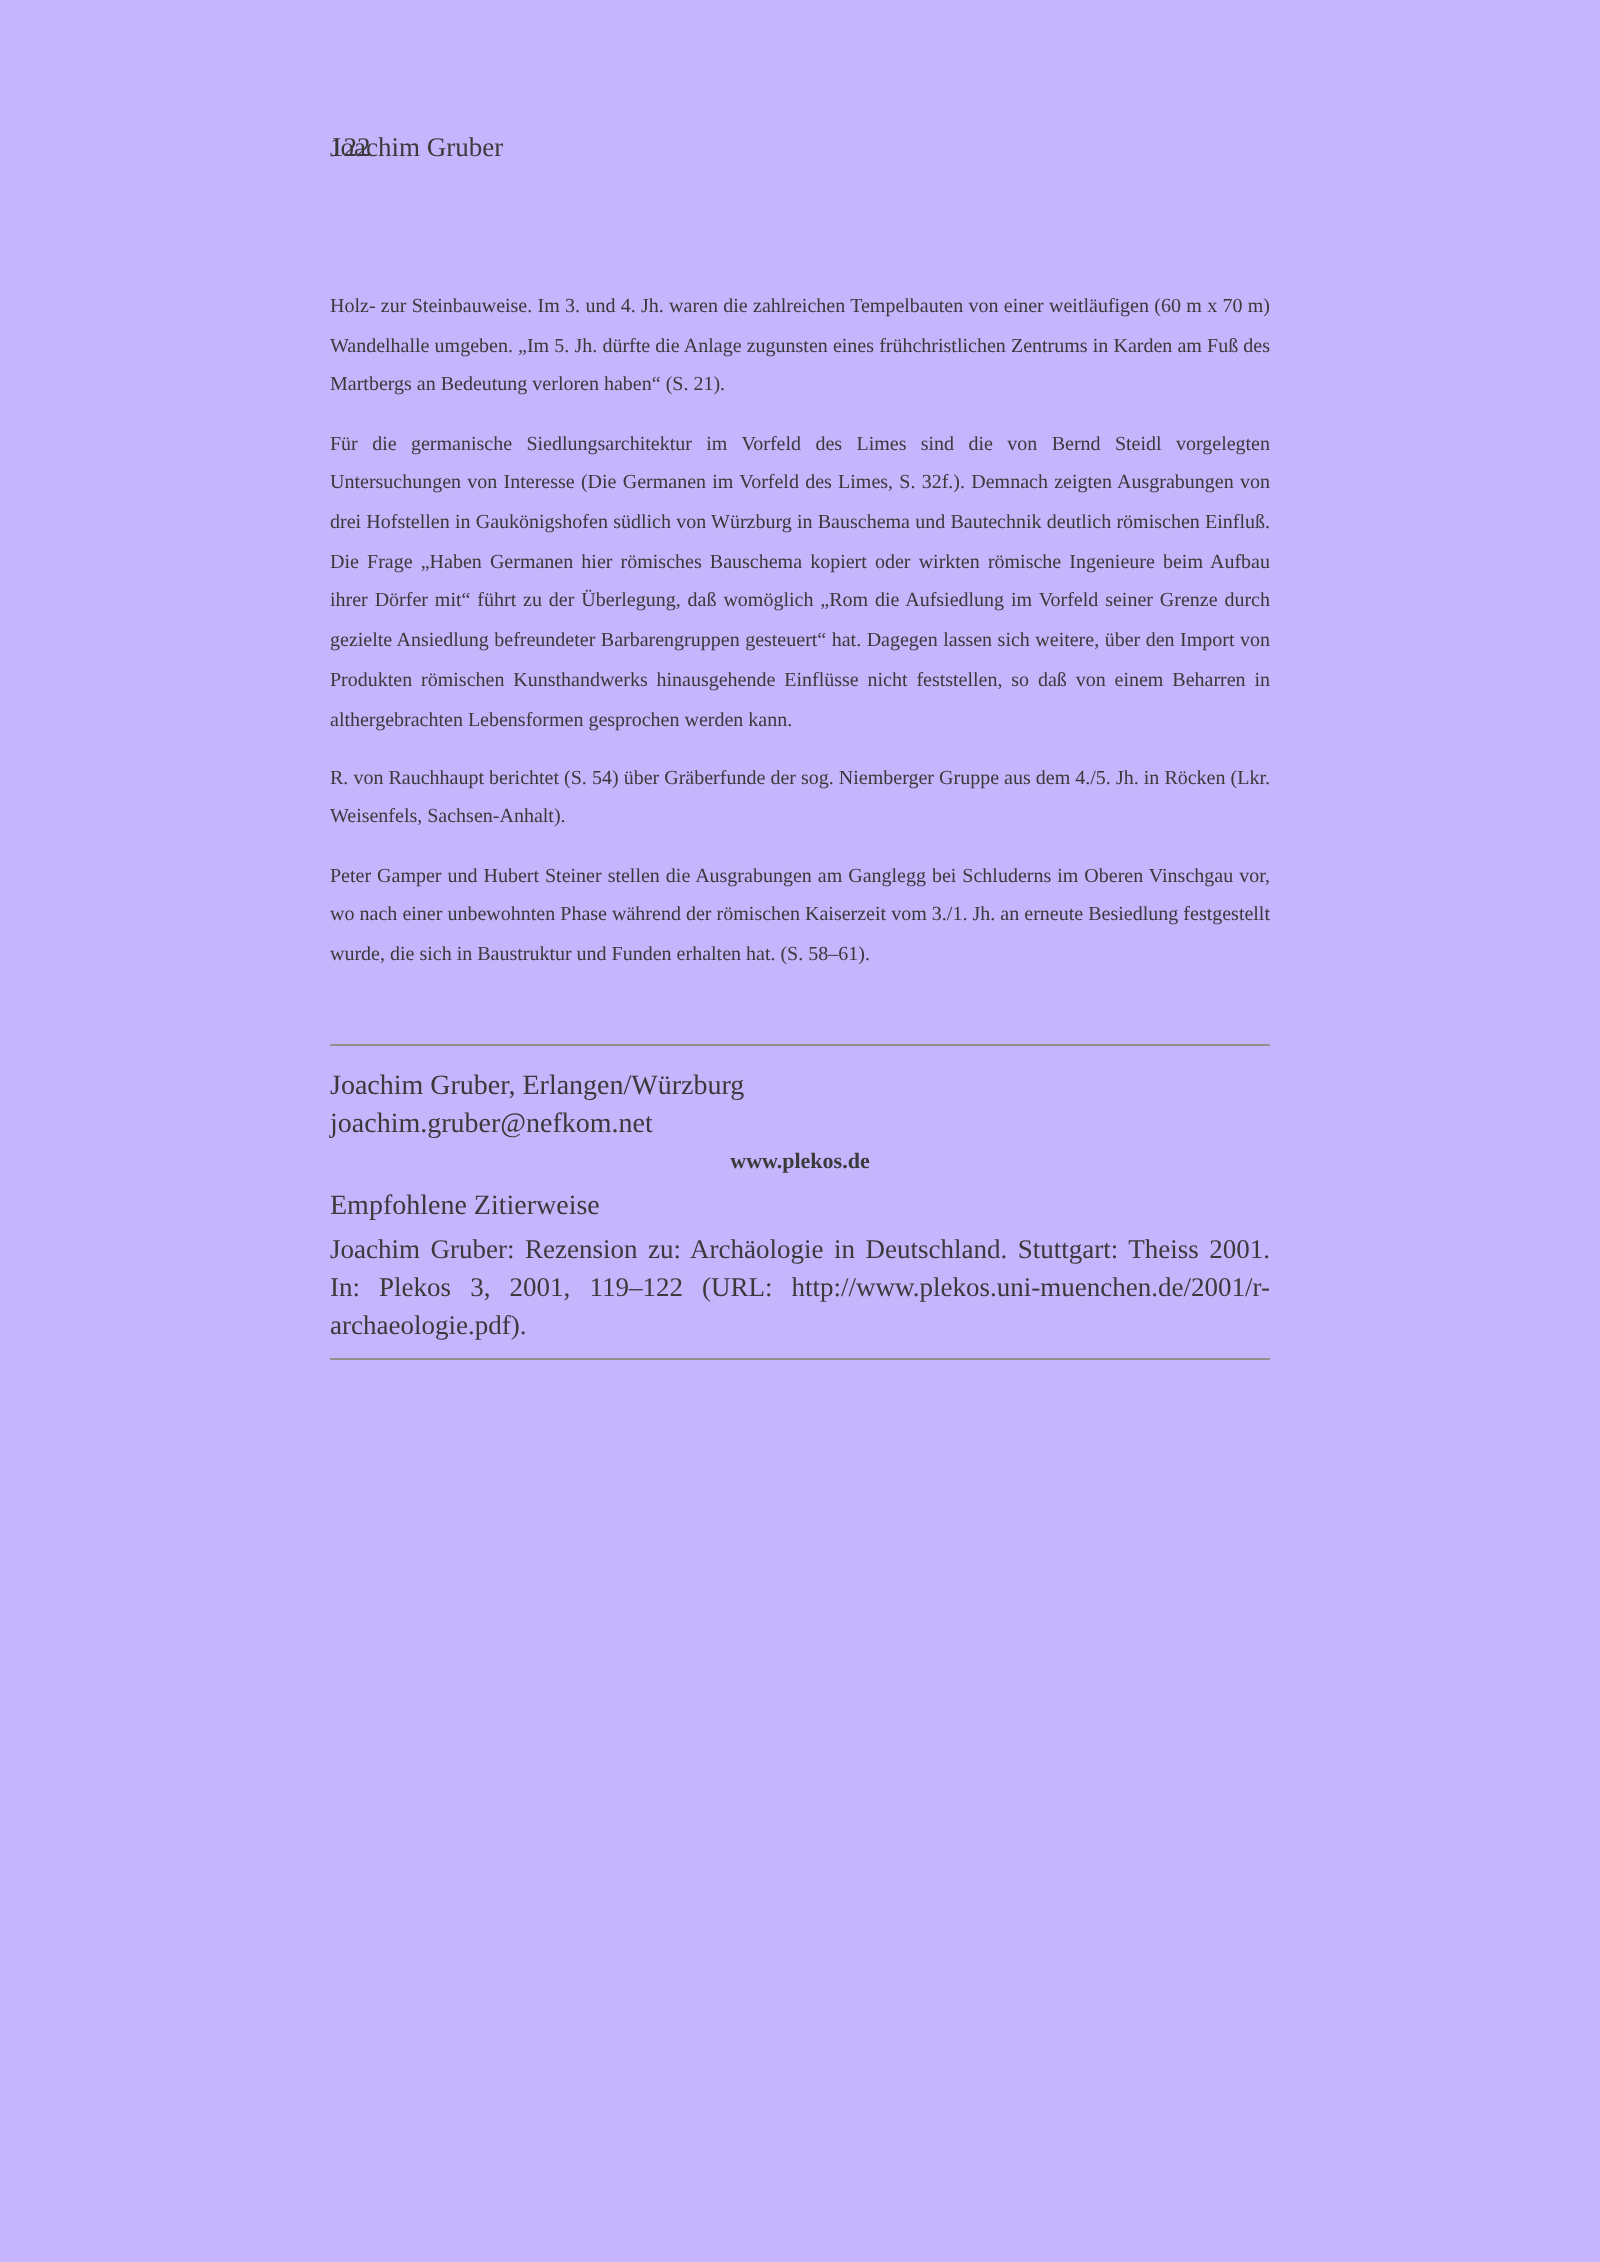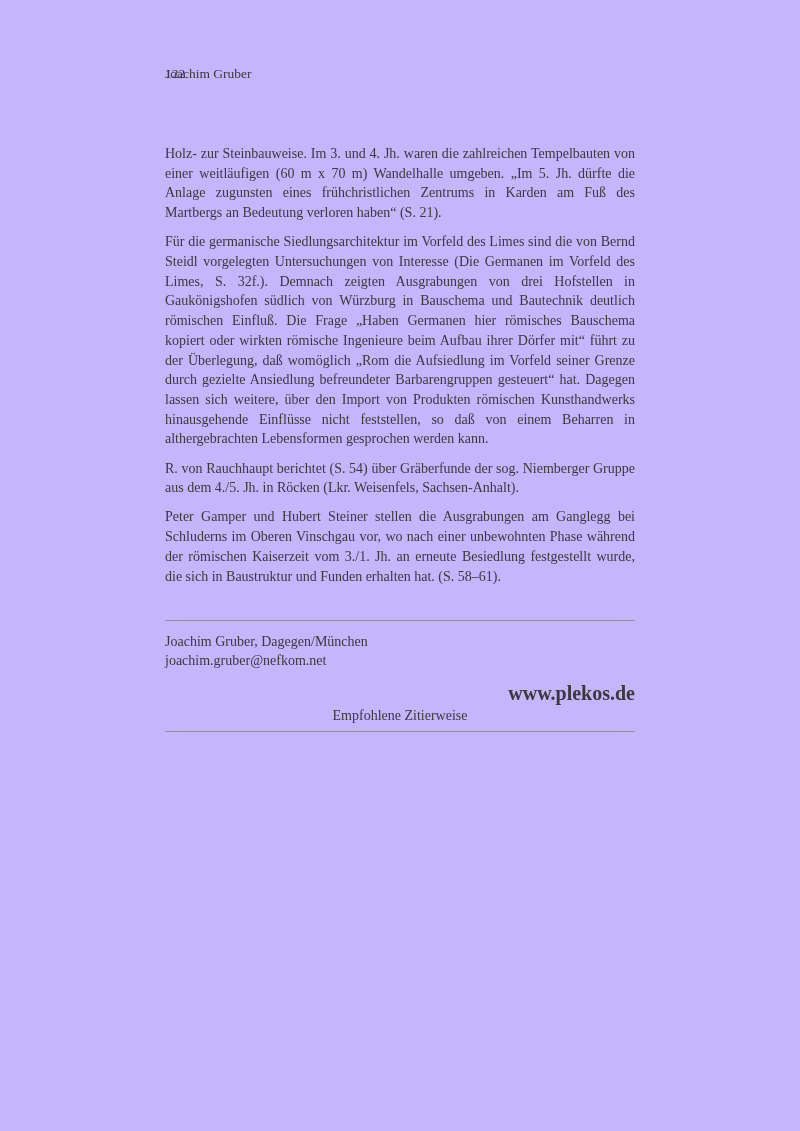--- a/index.html
+++ b/index.html
@@ -34,21 +34,21 @@
     left: 0;
     top: 0;
   }
   .running-header .runtitle {
     position: absolute;
     left: 0;
     right: 0;
     text-align: left;
   }
   main p.body-par {
-    font-size: 14px;
+    font-size: 10px;
     line-height: 19.7px;
     text-align: justify;
     margin: 0 0 9.5px 0;
   }
   hr.rule {
     border: none;
     border-top: 1px solid #8f8f8f;
     margin: 0;
     width: 100%;
   }
@@ -59,28 +59,27 @@
   hr.rule-bottom {
     margin-top: 6px;
   }
   .author-block p {
     margin: 0;
     font-size: 14px;
     line-height: 19px;
     text-align: left;
   }
   .site-line {
-    text-align: right;
+    text-align: center;
     font-weight: bold;
-    font-size: 20px;
+    font-size: 11px;
     line-height: 19px;
-    margin-top: 14px;
   }
   .citation-heading {
-    text-align: center;
+    text-align: left;
     font-size: 14px;
     line-height: 19px;
     margin-top: 3px;
   }
   p.citation {
     font-size: 13.5px;
     line-height: 19.3px;
     text-align: justify;
     margin: 2px 0 0 0;
     overflow-wrap: break-word;
@@ -101,26 +100,27 @@
       <p class="body-par">Holz- zur Steinbauweise. Im 3. und 4. Jh. waren die zahlreichen Tempelbauten von einer weitläufigen (60 m x 70 m) Wandelhalle umgeben. „Im 5. Jh. dürfte die Anlage zugunsten eines frühchristlichen Zentrums in Karden am Fuß des Martbergs an Bedeutung verloren haben“ (S. 21).</p>
       <p class="body-par">Für die germanische Siedlungsarchitektur im Vorfeld des Limes sind die von Bernd Steidl vorgelegten Untersuchungen von Interesse (Die Germanen im Vorfeld des Limes, S. 32f.). Demnach zeigten Ausgrabungen von drei Hofstellen in Gaukönigshofen südlich von Würzburg in Bauschema und Bautechnik deutlich römischen Einfluß. Die Frage „Haben Germanen hier römisches Bauschema kopiert oder wirkten römische Ingenieure beim Aufbau ihrer Dörfer mit“ führt zu der Überlegung, daß womöglich „Rom die Aufsiedlung im Vorfeld seiner Grenze durch gezielte Ansiedlung befreundeter Barbarengruppen gesteuert“ hat. Dagegen lassen sich weitere, über den Import von Produkten römischen Kunsthandwerks hinausgehende Einflüsse nicht feststellen, so daß von einem Beharren in althergebrachten Lebensformen gesprochen werden kann.</p>
       <p class="body-par">R. von Rauchhaupt berichtet (S. 54) über Gräberfunde der sog. Niemberger Gruppe aus dem 4./5. Jh. in Röcken (Lkr. Weisenfels, Sachsen-Anhalt).</p>
       <p class="body-par">Peter Gamper und Hubert Steiner stellen die Ausgrabungen am Ganglegg bei Schluderns im Oberen Vinschgau vor, wo nach einer unbewohnten Phase während der römischen Kaiserzeit vom 3./1. Jh. an erneute Besiedlung festgestellt wurde, die sich in Baustruktur und Funden erhalten hat. (S. 58–61).</p>
     </main>
 
     <footer>
       <hr class="rule rule-top">
 
       <div class="author-block">
-        <p>Joachim Gruber, Dagegen/München</p>
+        <p>Joachim Gruber, Erlangen/Würzburg</p>
         <p>joachim.gruber@nefkom.net</p>
       </div>
 
       <div class="site-line">www.plekos.de</div>
 
       <div class="citation-heading">Empfohlene Zitierweise</div>
 
+      <p class="citation">Joachim Gruber: Rezension zu: Archäologie in Deutschland. Stuttgart: Theiss 2001. In: Plekos 3, 2001, 119–122 (URL: http://www.plekos.uni-muenchen.de/2001/r-archaeologie.pdf).</p>
 
       <hr class="rule rule-bottom">
     </footer>
 
   </div>
 </div>
 
 </body></html>

